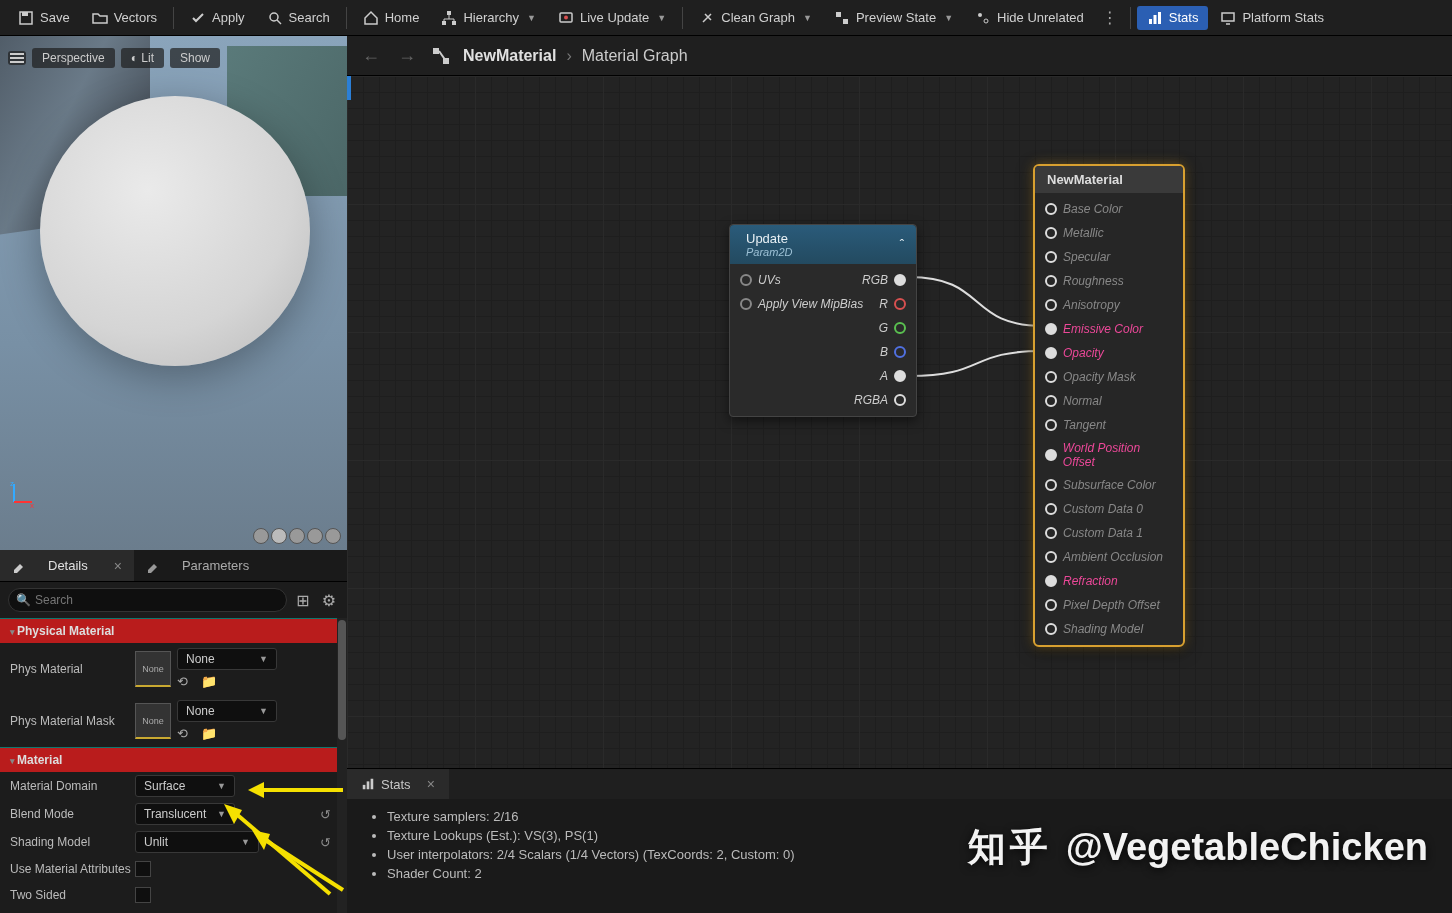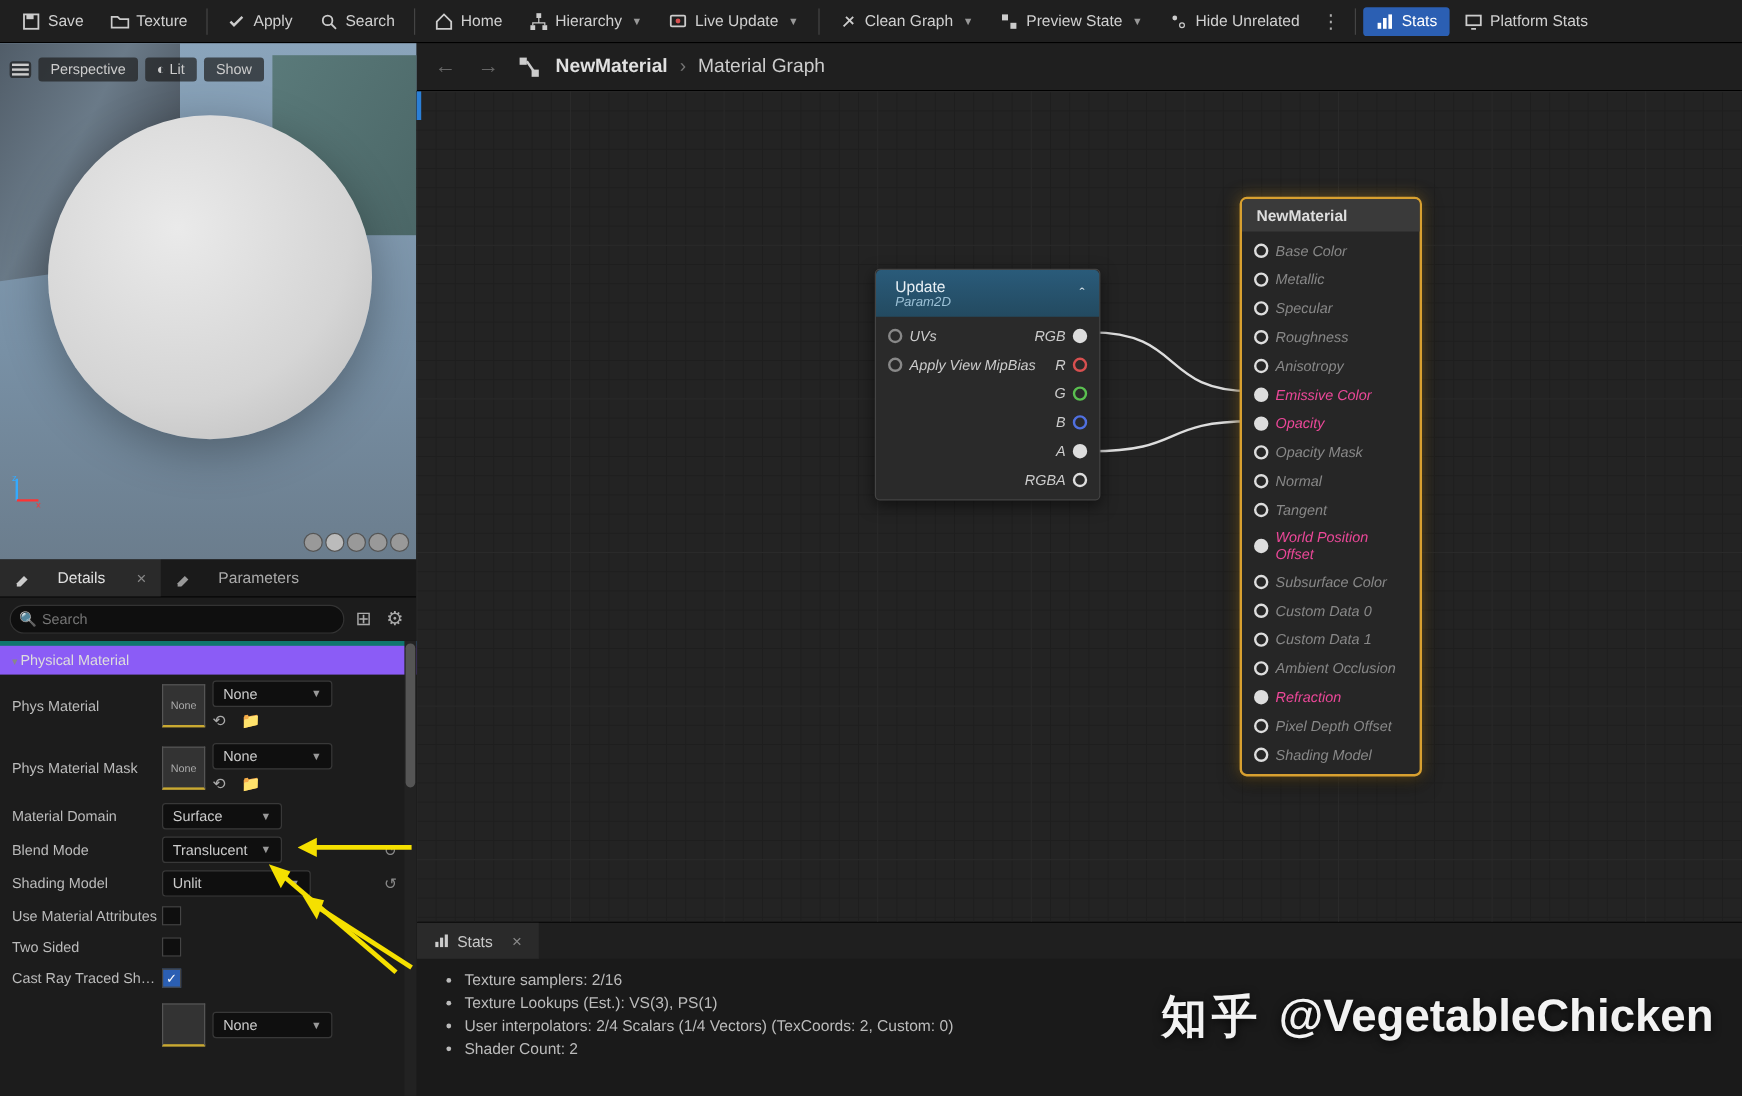--- a/index.html
+++ b/index.html
@@ -13,21 +13,21 @@
 .toolbar-icon { width: 16px; height: 16px; display: inline-block; }
 .chev { font-size: 9px; margin-left: 2px; color: #999; }
 .dots { font-size: 16px; color: #aaa; padding: 0 6px; cursor: pointer; }
 
 
 .main { display: flex; height: calc(100% - 36px); }
 .left-col { width: 347px; display: flex; flex-direction: column; background: #151515; }
 .right-col { flex: 1; display: flex; flex-direction: column; }
 
 
-.preview { height: 430px; position: relative; background: linear-gradient(180deg,#8aa4bb 0%,#7890a5 60%,#6b7d8d 100%); overflow: hidden; }
+.preview { height: 514px; position: relative; background: linear-gradient(180deg,#8aa4bb 0%,#7890a5 60%,#6b7d8d 100%); overflow: hidden; }
 .preview-building { position: absolute; left: -30px; top: -10px; width: 180px; height: 200px; background: linear-gradient(120deg,#4a5560 0%,#6a7a88 50%,#3a4048 100%); transform: skewY(-8deg); }
 .preview-building2 { position: absolute; right: -20px; top: 10px; width: 140px; height: 150px; background: linear-gradient(120deg,#5a7a7a 0%,#4a6565 100%); }
 .preview-sphere { position: absolute; left: 40px; top: 60px; width: 270px; height: 270px; border-radius: 50%; background: radial-gradient(circle at 40% 35%, #eaeaea, #d5d5d5 60%, #b8b8b8); box-shadow: 0 10px 40px rgba(0,0,0,.3); }
 .preview-top { position: absolute; top: 12px; left: 8px; display: flex; gap: 6px; align-items: center; }
 .pv-btn { background: rgba(30,30,30,.7); color: #ccc; font-size: 12px; padding: 3px 10px; border-radius: 3px; cursor: pointer; }
 .pv-menu { width: 18px; height: 14px; display: flex; flex-direction: column; justify-content: space-between; padding: 2px; background: rgba(30,30,30,.7); border-radius: 3px; cursor: pointer; }
 .pv-menu span { height: 2px; background: #ccc; }
 .pv-axis { position: absolute; bottom: 40px; left: 8px; font-size: 10px; }
 .pv-shapes { position: absolute; bottom: 6px; right: 6px; display: flex; gap: 2px; }
 .pv-shape { width: 16px; height: 16px; border-radius: 50%; background: #999; border: 1px solid #555; cursor: pointer; }
@@ -41,21 +41,21 @@
 
 .search-row { display: flex; align-items: center; padding: 6px 8px; gap: 6px; background: #1c1c1c; }
 .search-input { flex: 1; background: #0f0f0f; border: 1px solid #333; border-radius: 12px; padding: 4px 10px 4px 26px; color: #ccc; font-size: 12px; }
 .search-icon { position: absolute; margin-left: 8px; color: #888; font-size: 12px; pointer-events: none; }
 .search-btn { width: 20px; height: 20px; color: #aaa; cursor: pointer; display: flex; align-items: center; justify-content: center; }
 
 
 .details { flex: 1; overflow-y: auto; background: #1c1c1c; position: relative; }
 .details-scroll { position: absolute; right: 0; top: 0; width: 10px; height: 100%; background: #222; }
 .details-thumb { position: absolute; right: 1px; top: 2px; width: 8px; height: 120px; background: #555; border-radius: 4px; }
-.cat-header { background: #8b5cf6; color: #ddd; font-size: 12px; font-weight: normal; padding: 5px 10px; border-top: 4px solid #0f766e; cursor: pointer; }
+.cat-header { background: #b91c1c; color: #ddd; font-size: 12px; font-weight: bold; padding: 5px 10px; border-top: 1px solid #0f766e; cursor: pointer; }
 .cat-header::before { content: "▾ "; color: #888; font-size: 9px; }
 .prop-row { display: flex; align-items: center; padding: 3px 10px; font-size: 12px; min-height: 26px; }
 .prop-row.tall { min-height: 52px; }
 .prop-label { width: 125px; color: #bbb; white-space: nowrap; overflow: hidden; text-overflow: ellipsis; }
 .prop-val { flex: 1; display: flex; align-items: center; gap: 6px; }
 .asset-thumb { width: 36px; height: 36px; background: #333; border: 1px solid #555; border-bottom: 2px solid #c9a931; display: flex; align-items: center; justify-content: center; font-size: 9px; color: #aaa; }
 .asset-ctrl { display: flex; flex-direction: column; gap: 4px; }
 .dropdown { background: #0f0f0f; border: 1px solid #383838; border-radius: 3px; padding: 3px 8px; font-size: 12px; color: #ccc; display: flex; align-items: center; justify-content: space-between; cursor: pointer; min-width: 100px; }
 .dropdown.wide { min-width: 100px; }
 .mini-btns { display: flex; gap: 6px; }
@@ -128,21 +128,21 @@
       <svg class="toolbar-icon" viewBox="0 0 16 16">
         <rect x="2" y="2" width="12" height="12" fill="none" stroke="#ccc" stroke-width="1.5"></rect>
         <rect x="4" y="2" width="6" height="4" fill="#ccc"></rect>
       </svg>
       <span>Save</span>
     </div>
   <div class="toolbar-btn">
       <svg class="toolbar-icon" viewBox="0 0 16 16">
         <path d="M1 4h5l2 2h7v7H1z" fill="none" stroke="#ccc" stroke-width="1.5"></path>
       </svg>
-      <span>Texture</span>
+      <span>Vectors</span>
     </div>
   <div class="toolbar-sep"></div>
   <div class="toolbar-btn">
       <svg class="toolbar-icon" viewBox="0 0 16 16">
         <path d="M3 8l3 3 7-7" fill="none" stroke="#ccc" stroke-width="2"></path>
       </svg>
       <span>Apply</span>
     </div>
   <div class="toolbar-btn">
       <svg class="toolbar-icon" viewBox="0 0 16 16">
@@ -307,20 +307,21 @@
                 <span class="chev">▼</span>
               </div>
             <div class="mini-btns">
                 <span class="mini-btn">⟲</span>
                 <span class="mini-btn">📁</span>
               </div>
           </div>
         </div>
       </div>
 
+      <div class="cat-header">Material</div>
       <div class="prop-row">
         <div class="prop-label">Material Domain</div>
         <div class="prop-val">
             <div class="dropdown wide">
               <span>Surface</span>
               <span class="chev">▼</span>
             </div>
           </div>
       </div>
       <div class="prop-row">

